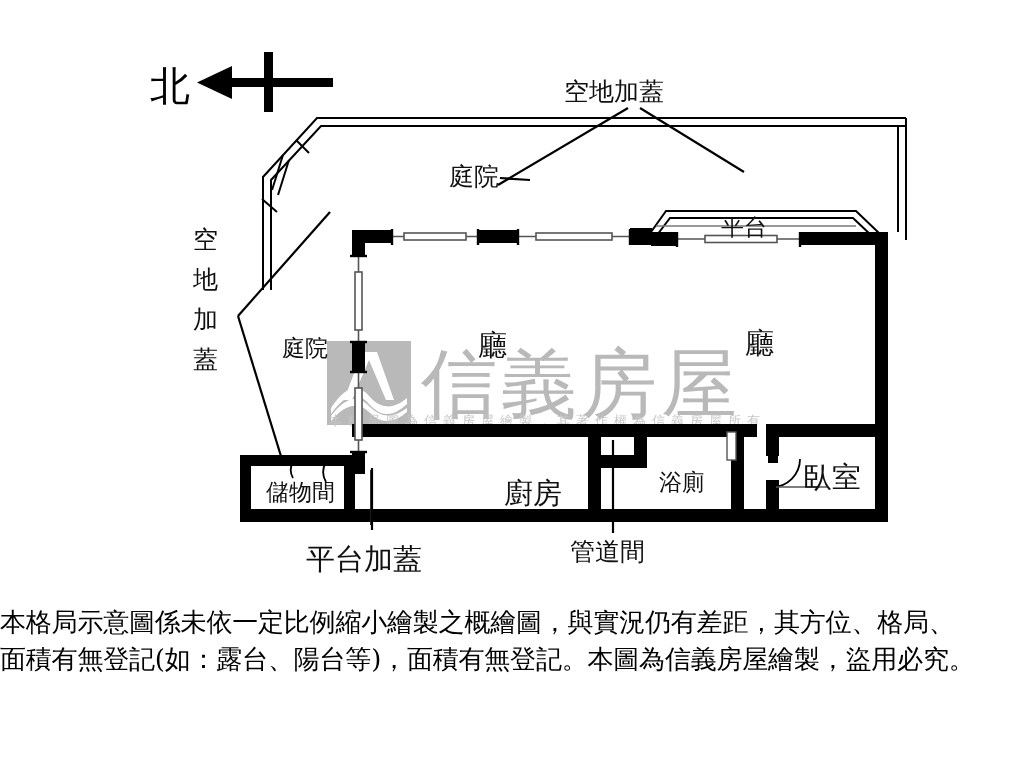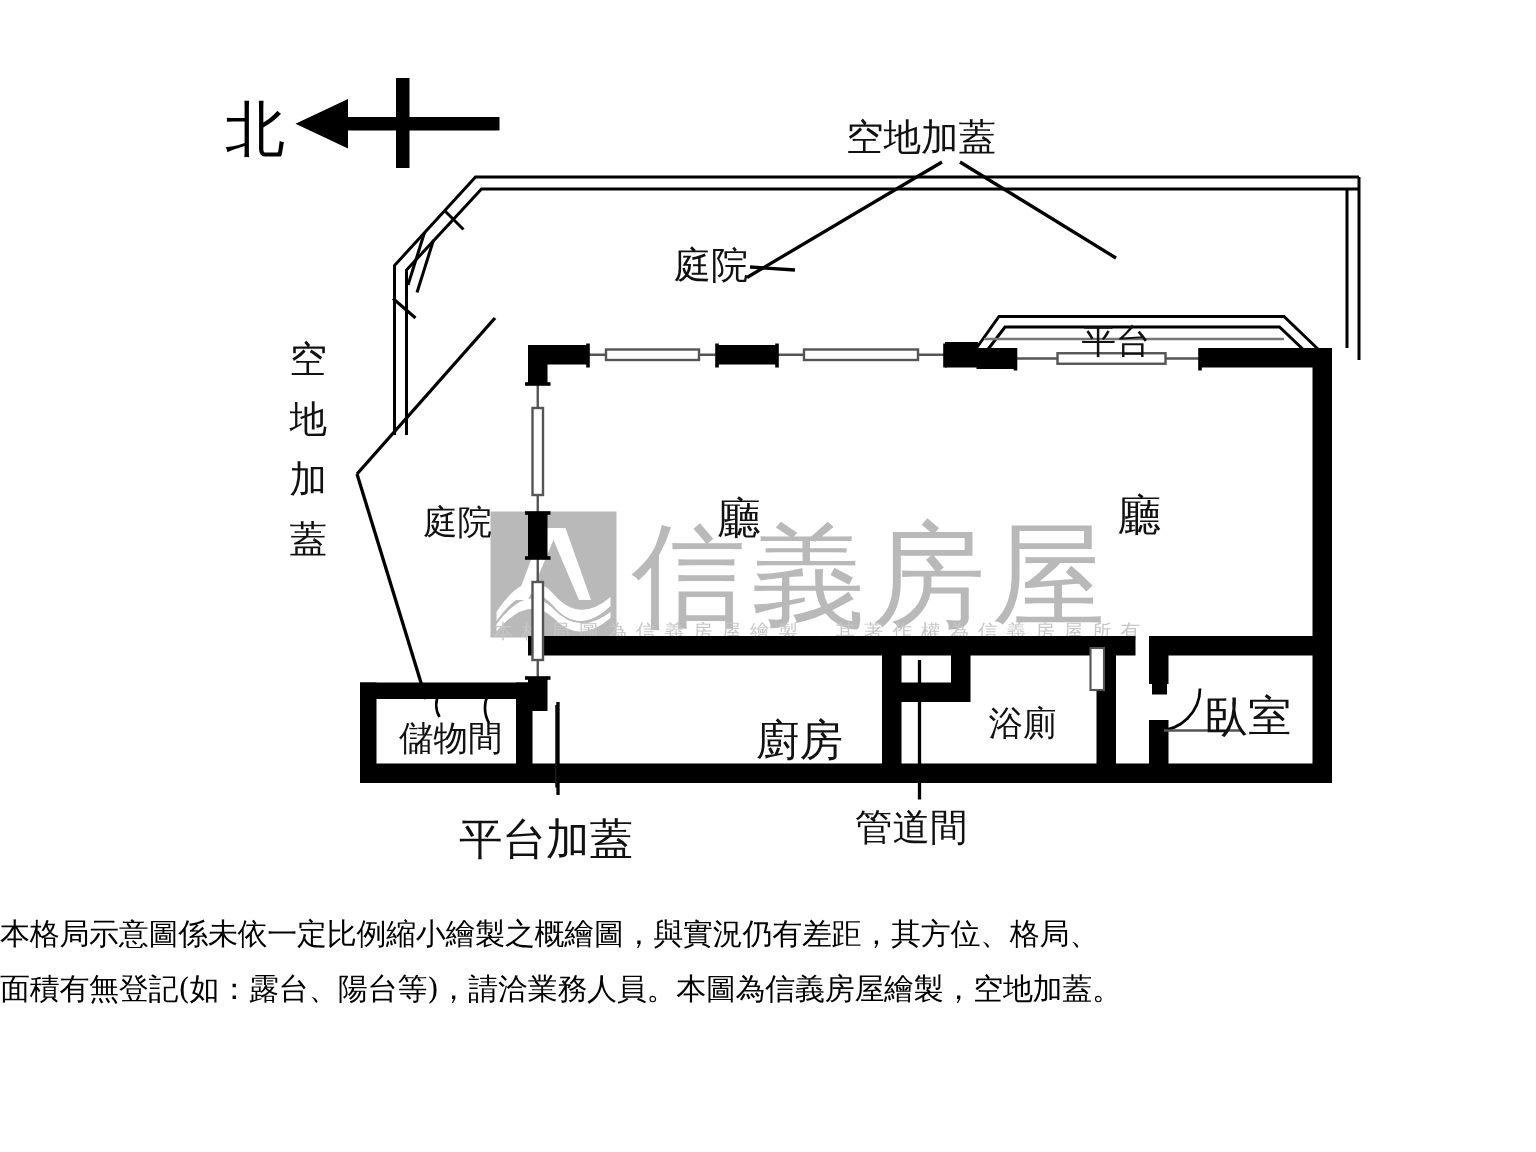--- a/index.html
+++ b/index.html
@@ -8,21 +8,21 @@
   #stage{position:relative;width:1024px;height:768px;}
   svg#plan{position:absolute;left:0;top:0;width:1024px;height:768px;display:block;}
   .cjk{font-family:"DejaVu Sans","Liberation Sans",sans-serif;}
   .lbl{font-size:25px;fill:#111;}
   .lbl-big{font-size:29px;fill:#111;}
   .lbl-sm{font-size:23px;fill:#111;}
   .wm-main{font-size:76px;fill:#b9b9b9;letter-spacing:4px;}
   .wm-sub{font-size:13px;fill:#c6c6c6;letter-spacing:6px;}
   #disclaimer{position:absolute;left:0;top:604px;width:1024px;
               font-family:"DejaVu Serif","Liberation Serif",serif;
-              font-size:20px;line-height:37px;color:#000;
+              font-size:26px;line-height:37px;color:#000;
               text-align:justify;letter-spacing:-0.2px;}
   #disclaimer div{white-space:nowrap;}
 </style>
 </head>
 <body>
 
 <div id="stage">
 
   <svg id="plan" viewBox="0 0 1024 768">
 
@@ -183,16 +183,16 @@
     <text class="cjk lbl-big" x="504" y="503">廚房</text>
     <text class="cjk lbl-sm" x="659" y="490">浴廁</text>
     <text class="cjk lbl-big" x="803" y="487">臥室</text>
     <text class="cjk lbl" x="570" y="560">管道間</text>
     <text class="cjk lbl-big" x="306" y="569">平台加蓋</text>
 
   </svg>
 
   <div id="disclaimer">
     <div>本格局示意圖係未依一定比例縮小繪製之概繪圖，與實況仍有差距，其方位、格局、</div>
-    <div>面積有無登記(如：露台、陽台等)，請洽業務人員。本圖為信義房屋繪製，空地加蓋。</div>
+    <div>面積有無登記(如：露台、陽台等)，面積有無登記。本圖為信義房屋繪製，盜用必究。</div>
   </div>
 
 </div>
 
 </body></html>

